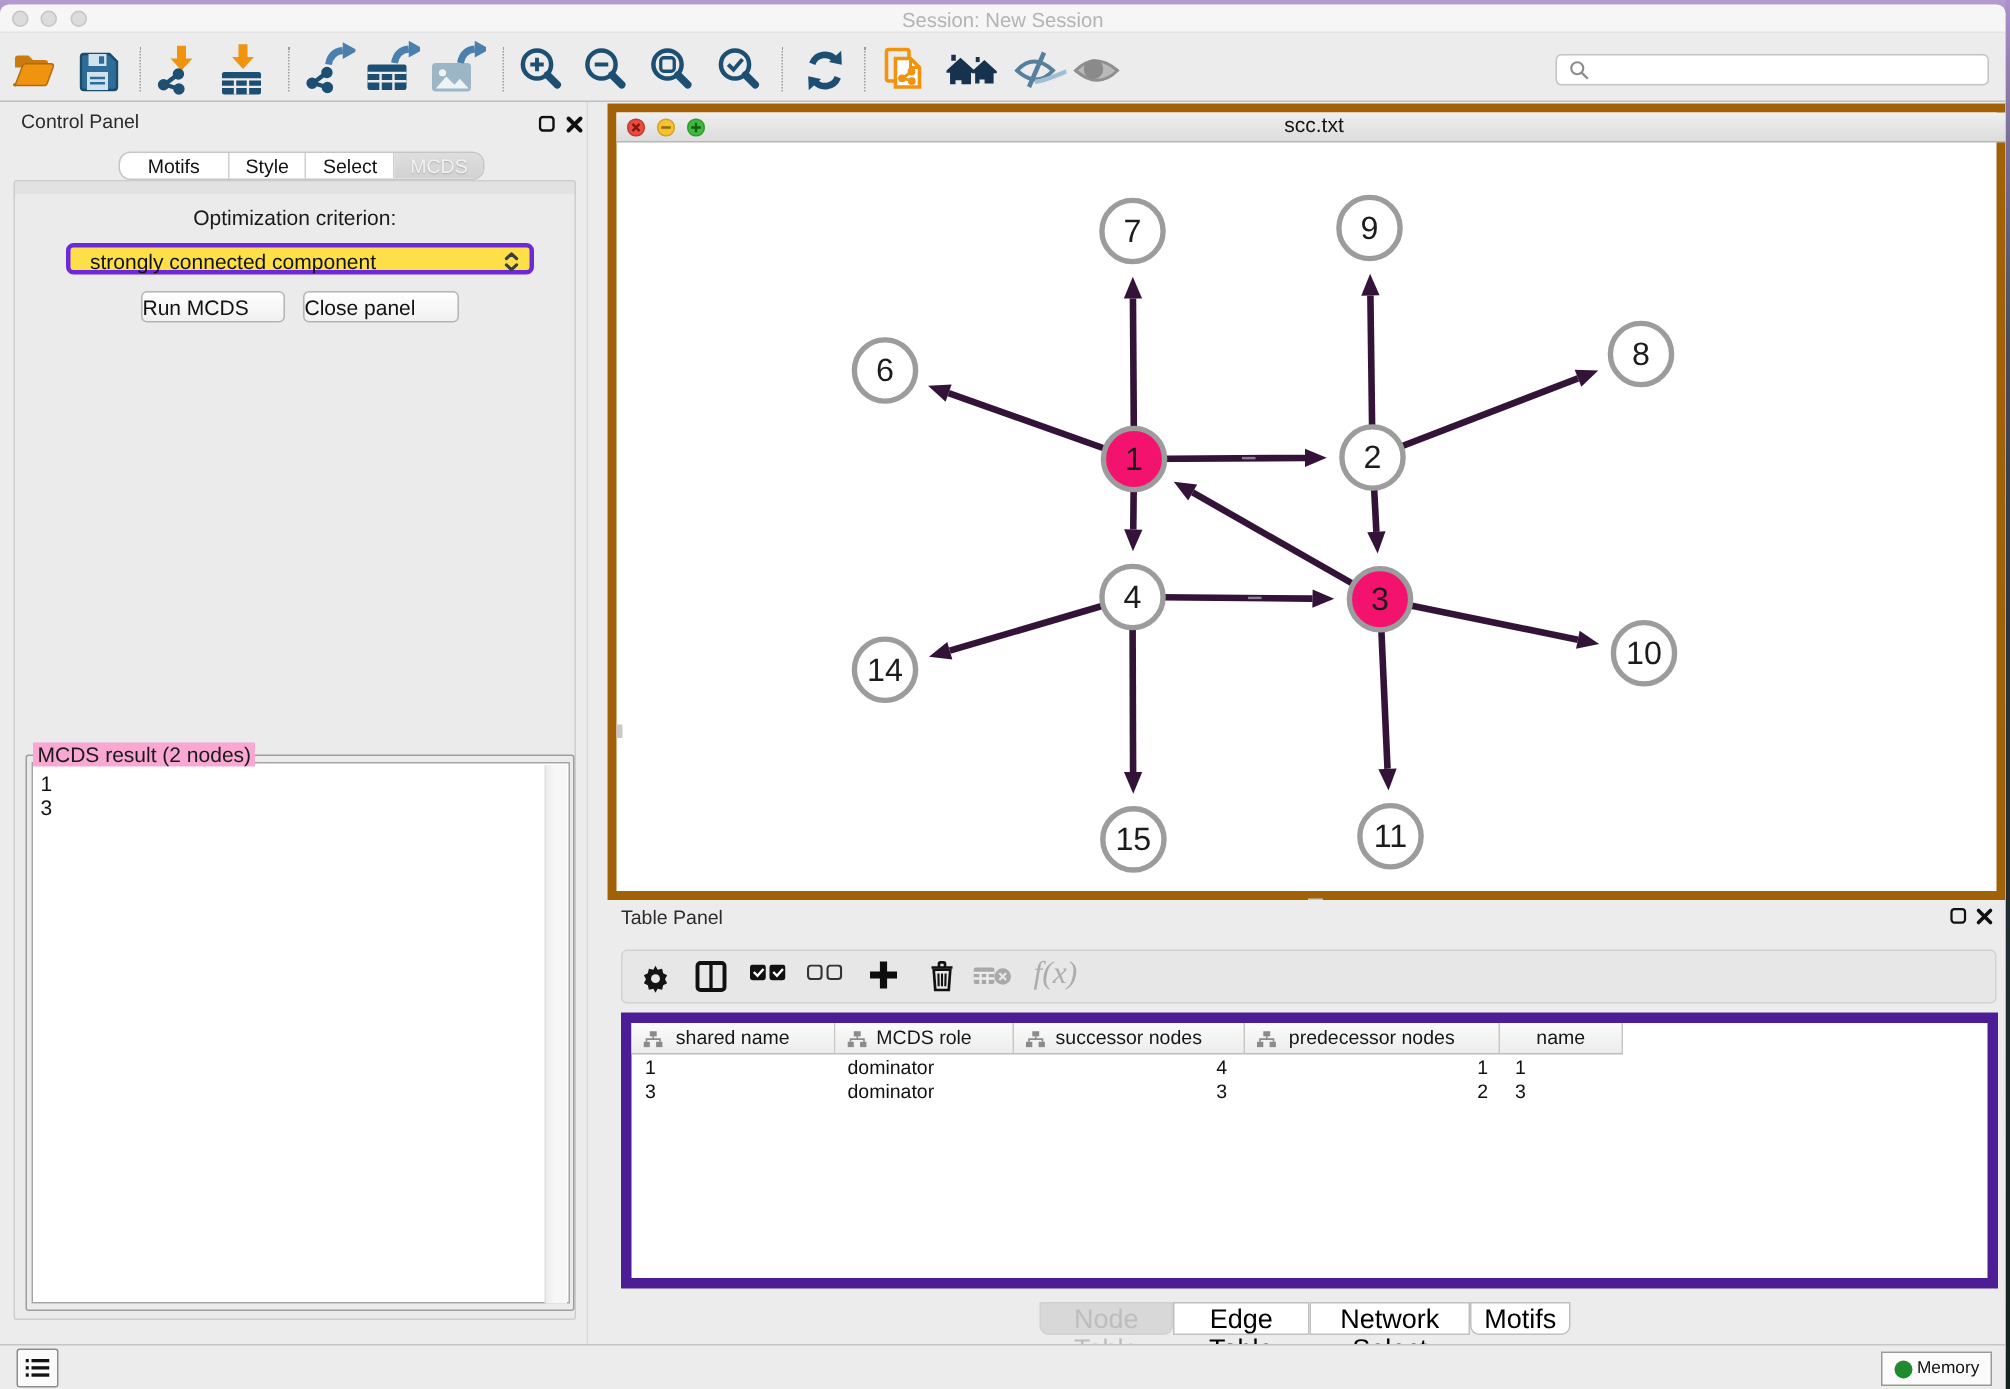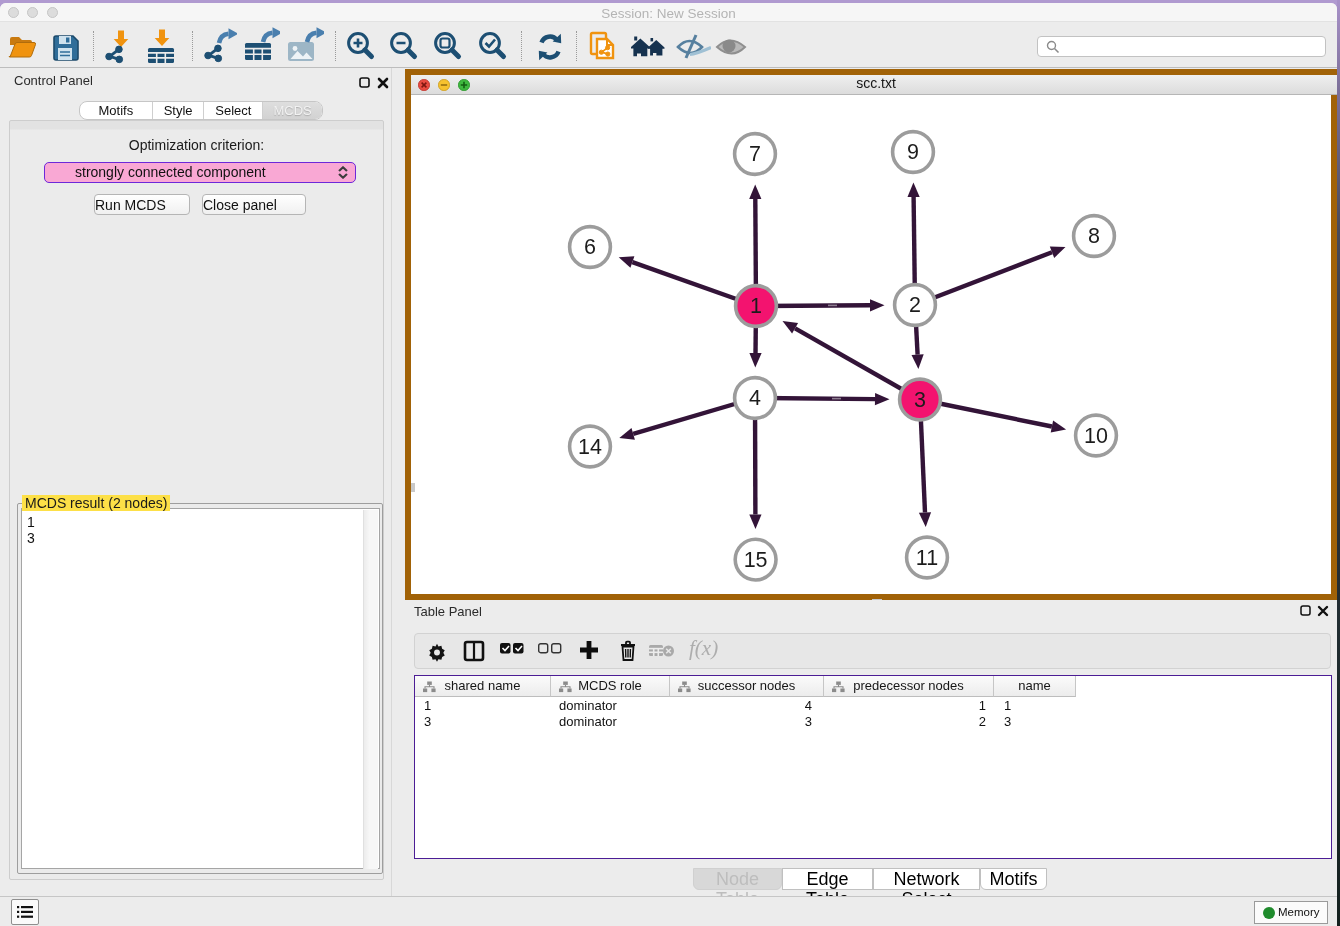--- a/index.html
+++ b/index.html
@@ -23,47 +23,47 @@
 #cpanel-title { left:14px; top:5px; font-size:13px; color:#2b2b2b; }
 #cp-pane { left:9px; top:52px; width:375px; height:760px; border:1px solid #cdcdcd;
   background:linear-gradient(#e2e2e2 0, #e2e2e2 8px, #ebebeb 9px); border-radius:2px; }
 #cp-tabs { left:79px; top:33px; width:244px; height:19px; display:flex;
   background:#fff; border:1px solid #c6c6c6; border-radius:8px; overflow:hidden; }
 #cp-tabs div { font-size:13px; color:#111; text-align:center; line-height:18px;
   border-right:1px solid #cfcfcf; }
 #cp-tabs div:last-child { border-right:none; background:linear-gradient(#dedede,#d2d2d2);
   color:#f2f2f2; text-shadow:0 1px 1px #aaa; }
 #optlabel { left:0; top:69px; width:393px; text-align:center; font-size:14px; color:#1a1a1a; }
-#dropdown { left:44px; top:94px; width:312px; height:21px; background:#f9a8d4;
-  border:1px solid #6d28d9; border-radius:5px; font-size:14px; color:#111;
-  line-height:19px; padding-left:30px; }
+#dropdown { left:44px; top:94px; width:312px; height:21px; background:#fde047;
+  border:3px solid #6d28d9; border-radius:5px; font-size:14px; color:#111;
+  line-height:19px; padding-left:13px; }
 .btn { position:absolute; top:126px; height:21px; background:linear-gradient(#ffffff,#f0f0f0);
   border:1px solid #b5b5b5; border-radius:4px; font-size:14px; color:#111;
   line-height:20px; }
 #fieldset { left:17px; top:435px; width:366px; height:371px; border:1px solid #9e9e9e;
   border-radius:2px; }
-#legend { left:4px; top:-9px; background:#fde047; padding:0 3px; font-size:14px; color:#1a1a1a; z-index:2; }
+#legend { left:4px; top:-9px; background:#f9a8d4; padding:0 3px; font-size:14px; color:#1a1a1a; z-index:2; }
 #resultbox { left:3px; top:4px; width:359px; height:361px; background:#fff;
   border:1px solid #a5a5a5; font-size:14px; color:#111; padding:6px 0 0 5px; line-height:15.5px; }
 #resscroll { right:1px; top:1px; width:15px; height:359px;
   background:linear-gradient(90deg,#ececec,#f7f7f7 40%,#f7f7f7); border-left:1px solid #e0e0e0; }
 
 #netwin { left:405px; top:66px; width:932px; height:531px; background:#fff;
   border:6px solid #a16207; }
 #nettitle { left:0; top:0; width:930px; height:20px;
   background:linear-gradient(#efefef,#dcdcdc); border-bottom:1px solid #b6b6b6; }
 #nettitle span { position:absolute; width:100%; text-align:center; font-size:14px; color:#151515; top:-0.5px; }
 .mac { position:absolute; top:4px; width:11.5px; height:11.5px; border-radius:50%; }
 
 #tpanel { left:405px; top:597px; width:932px; height:296px; background:#ececec; }
 #tpanel-title { left:9px; top:4px; font-size:13px; color:#2b2b2b; }
 #ttoolbar { left:9px; top:33px; width:917px; height:36px; background:#e7e7e7;
   border:1px solid #d2d2d2; border-radius:4px; }
 #ttable { left:9px; top:75px; width:918px; height:184px; background:#fff;
-  border:1px solid #4c1d95; }
+  border:7px solid #4c1d95; }
 .th { position:absolute; top:0; height:21px; background:linear-gradient(#fbfbfb,#ececec);
   border-right:1px solid #c6c6c6; border-bottom:1px solid #bdbdbd; font-size:13px;
   color:#161616; text-align:center; line-height:19px; }
 .td { position:absolute; font-size:13px; color:#111; height:17px; line-height:17px; }
 
 .btab { position:absolute; top:268px; height:22px; font-size:18px; text-align:center;
   line-height:20px; background:#fff; border:1px solid #c0c0c0; color:#000; }
 #statusbar { left:0; top:893px; width:1337px; height:33px; background:#ececec;
   border-top:1px solid #c6c6c6; }
 #listbtn { left:11px; top:2px; width:28px; height:26px; background:#fafafa;

